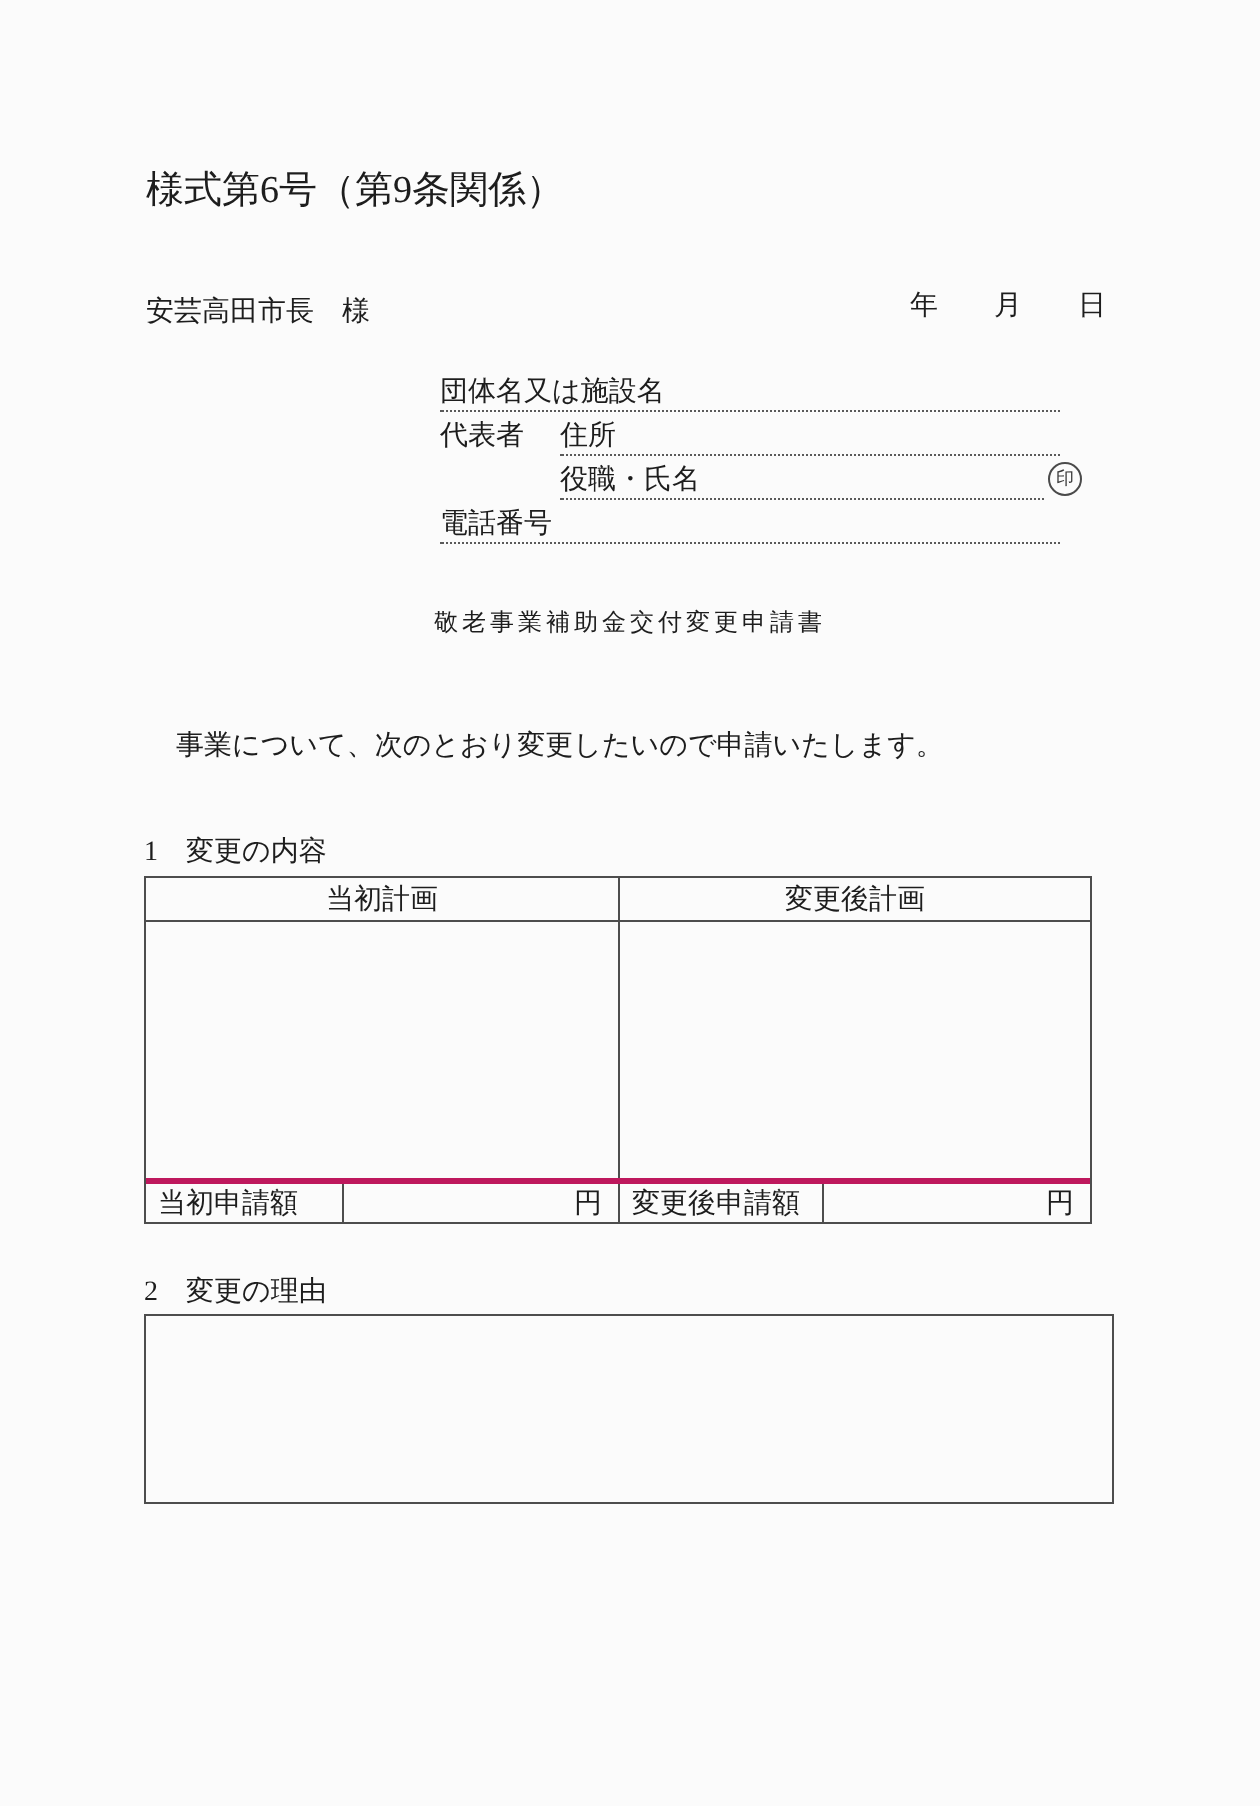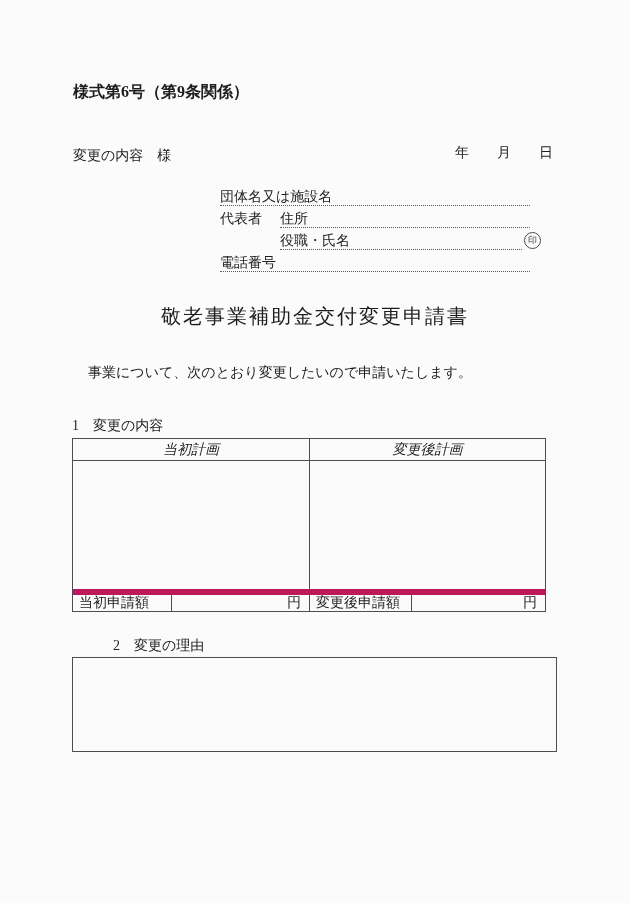--- a/index.html
+++ b/index.html
@@ -8,25 +8,25 @@
     position:relative;
     width:630px;
     height:903px;
     background:#fbfbfb;
     font-family:"Liberation Serif","DejaVu Serif",serif;
     color:#1d1d1d;
     font-size:14px;
     overflow:hidden;
   }
   .abs { position:absolute; white-space:nowrap; }
-  .small { font-size:16px;font-weight:bold; }
+  .small { font-size:19px; }
   .doc-title {
     left:0; right:0;
     text-align:center;
-    font-size:20px;
+    font-size:12px;
     letter-spacing:2px;
   }
   .field-line {
     height:17px;
     line-height:17px;
   }
   .dotted { border-bottom:1px dotted #5a5a5a; }
   .seal-circle {
     display:inline-flex;
     align-items:center;
@@ -45,29 +45,29 @@
     width:474px; height:174px;
     border:1px solid #4d4d4d;
     box-sizing:border-box;
     display:flex;
     flex-direction:column;
     background:#fbfbfb;
   }
   .tbl-row { display:flex; box-sizing:border-box; }
   .tbl-header { height:22px; border-bottom:1px solid #4d4d4d; }
   .tbl-body { flex:1; }
-  .tbl-footer { height:22px; border-top:6px solid #be185d; }
+  .tbl-footer { height:22px; border-top:3px solid #be185d; }
   .cell {
     box-sizing:border-box;
     display:flex;
     align-items:center;
     overflow:hidden;
   }
   .cell.center { justify-content:center; }
-  .cell.half { flex:0 0 50%;font-style:italic; }
+  .cell.half { flex:0 0 50%; }
   .cell.bordered-left { border-left:1px solid #4d4d4d; }
   .cell.label { padding-left:6px; }
   .cell.amount { justify-content:flex-end; padding-right:8px; }
   .w-98  { flex:0 0 98px; }
   .w-138 { flex:0 0 138px; }
   .w-102 { flex:0 0 102px; }
   .w-rest { flex:1; }
   .reason-box {
     position:absolute;
     left:72px; top:657px;
@@ -79,21 +79,21 @@
 </style>
 </head>
 <body>
 
 <div class="page">
 
   <div class="abs small" style="left:73px; top:82px;">様式第6号（第9条関係）</div>
 
   <div class="abs" style="left:455px; top:103px;margin-top:41px;">年　　月　　日</div>
 
-  <div class="abs" style="left:73px; top:147px;">変更の内容　様</div>
+  <div class="abs" style="left:73px; top:147px;">安芸高田市長　様</div>
 
   <div class="abs field-line dotted" style="left:220px; top:188px; width:310px;">
     <span>団体名又は施設名</span><span></span>
   </div>
 
   <div class="abs field-line" style="left:220px; top:210px;">代表者</div>
   <div class="abs field-line dotted" style="left:280px; top:210px; width:250px;">
     <span>住所</span><span></span>
   </div>
 
@@ -130,17 +130,17 @@
           <span>円</span>
       </div>
       <div class="cell w-102 label bordered-left">変更後申請額</div>
       <div class="cell w-rest amount bordered-left">
         <span></span>
           <span>円</span>
       </div>
     </div>
   </div>
 
-  <div class="abs" style="left:72px; top:637px;margin-left:41px;">2　変更の理由</div>
+  <div class="abs" style="left:72px; top:637px;">2　変更の理由</div>
 
   <div class="reason-box"></div>
 
 </div>
 
 </body></html>

